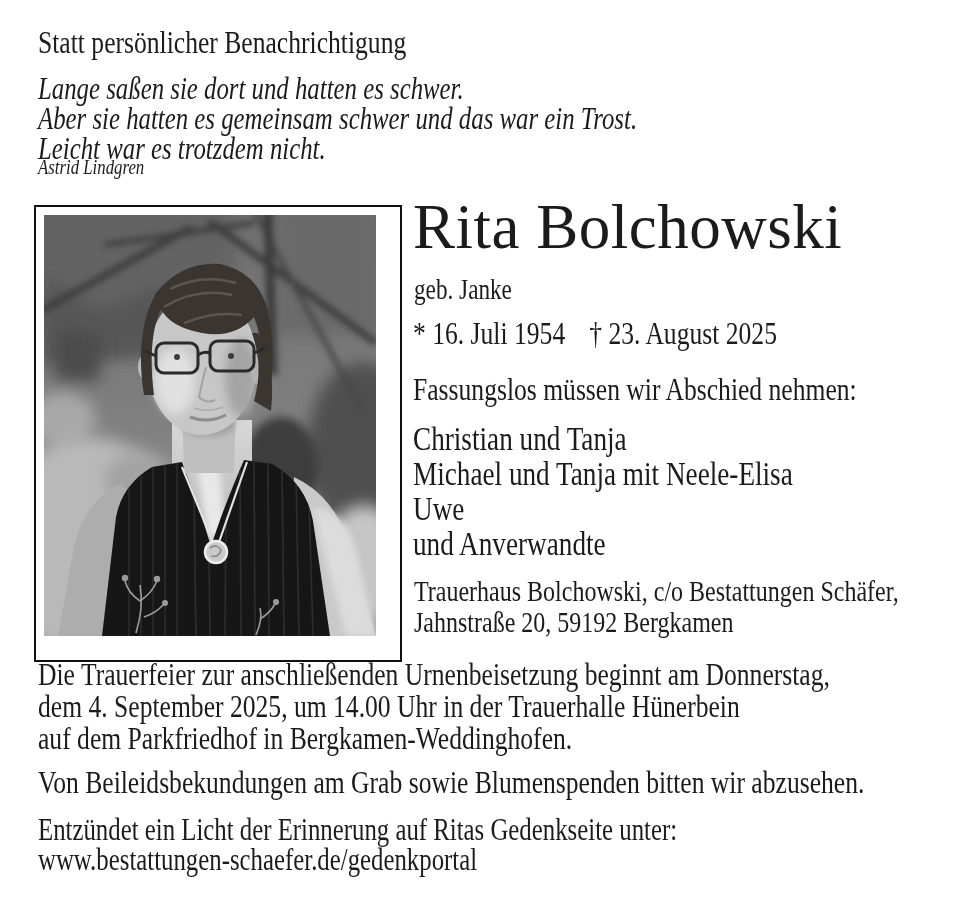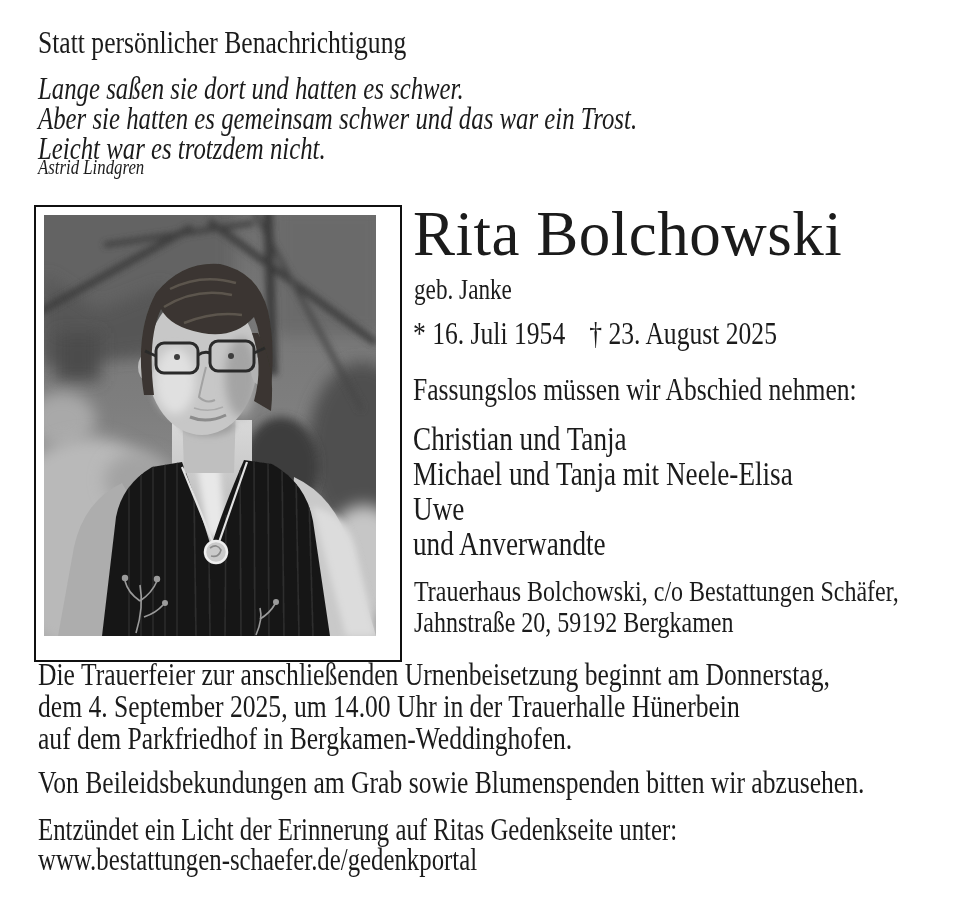--- a/index.html
+++ b/index.html
@@ -19,21 +19,21 @@
   .attribution { left:38px; top:156px; font-size:21px; line-height:22px; }
 
   .photo-frame {
     position:absolute; left:34px; top:205px;
     width:348px; height:437px;
     border:2px solid #101010; background:#ffffff; padding:8px;
     box-sizing:content-box;
   }
   .photo-frame svg { display:block; }
 
-  .deceased-name { left:413px; top:203px; font-size:63px; line-height:63px; letter-spacing:0.5px; }
+  .deceased-name { left:413px; top:196px; font-size:63px; line-height:63px; letter-spacing:0.5px; }
   .birth-name { left:414px; top:275px; font-size:29px; line-height:29px; }
   .life-dates { left:413px; top:317px; font-size:32px; line-height:32px; }
   .life-dates .birth { margin-right:30px; }
   .farewell { left:413px; top:373px; font-size:32px; line-height:32px; }
   .mourners { left:413px; top:421px; font-size:34px; line-height:35px; }
   .address { left:414px; top:575px; font-size:30px; line-height:31px; }
 
   .ceremony { left:38px; top:658px; font-size:32px; line-height:32px; }
   .condolence { left:38px; top:766px; font-size:32px; line-height:32px; }
   .memorial { left:38px; top:815px; font-size:31px; line-height:30px; }

